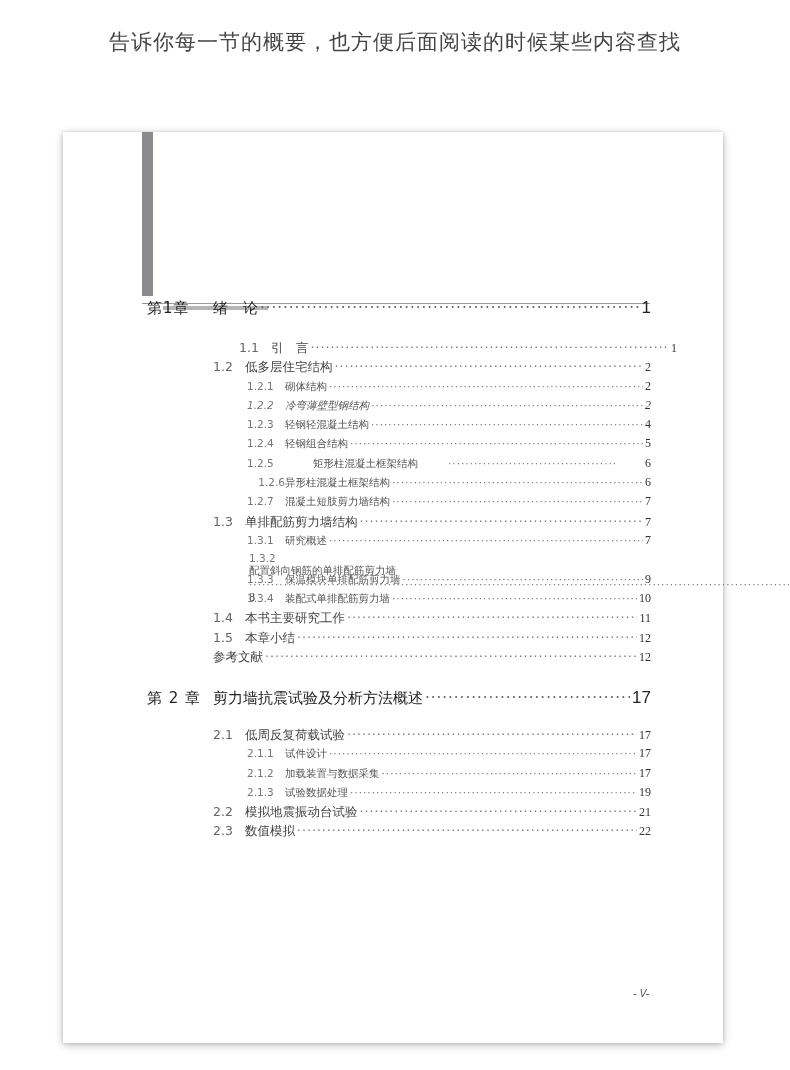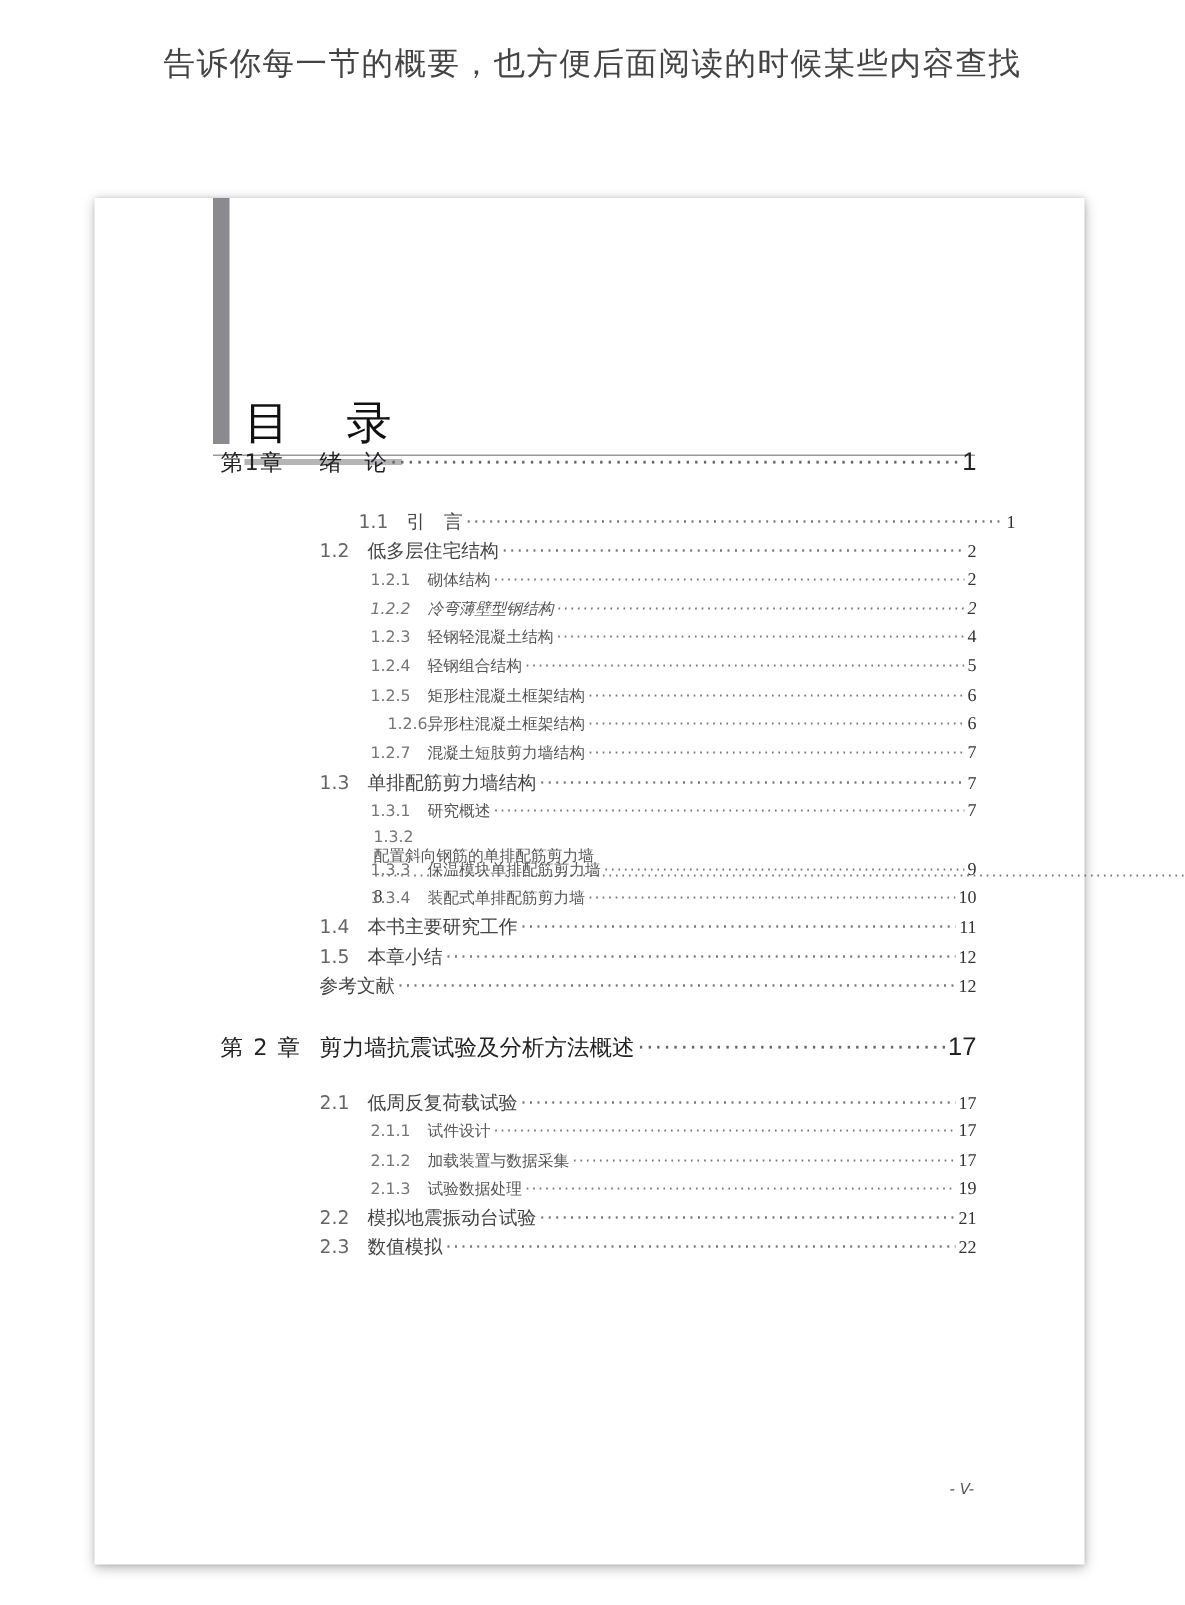--- a/index.html
+++ b/index.html
@@ -45,23 +45,20 @@
 
   .footer { position:absolute; left:570px; top:856px; font-size:10px; color:#555; font-style:italic; }
 </style>
 </head>
 <body>
 
 <div class="caption">告诉你每一节的概要，也方便后面阅读的时候某些内容查找</div>
 
 <div class="page">
   <div class="vbar"></div>
-  <div class="title">
-    <span>目</span><span class="t2">录</span>
-  </div>
   <div class="rule"></div>
   <div class="rule2"></div>
 
   <div class="toc" id="toc">
       <div class="row ch" style="top: 166px;">
         <span class="num">第1章</span>
         <span class="txt">绪　论</span>
         <span class="dots"></span>
         <span class="pg">1</span>
       </div>
@@ -94,21 +91,21 @@
         <span class="txt">轻钢轻混凝土结构</span>
         <span class="dots"></span>
         <span class="pg">4</span>
       </div>
       <div class="row s2" style="top: 304px;">
         <span class="num">1.2.4</span>
         <span class="txt">轻钢组合结构 </span>
         <span class="dots"></span>
         <span class="pg">5</span>
       </div>
-      <div class="row s2" style="top: 324px;">
+      <div class="row s2" style="top: 324px; gap: 28px;">
         <span class="num">1.2.5</span>
         <span class="txt">矩形柱混凝土框架结构</span>
         <span class="dots"></span>
         <span class="pg">6</span>
       </div>
       <div class="row s2" style="top: 343px; text-align: right;">
         <span class="num">1.2.6</span>
         <span class="txt">异形柱混凝土框架结构</span>
         <span class="dots"></span>
         <span class="pg">6</span>

